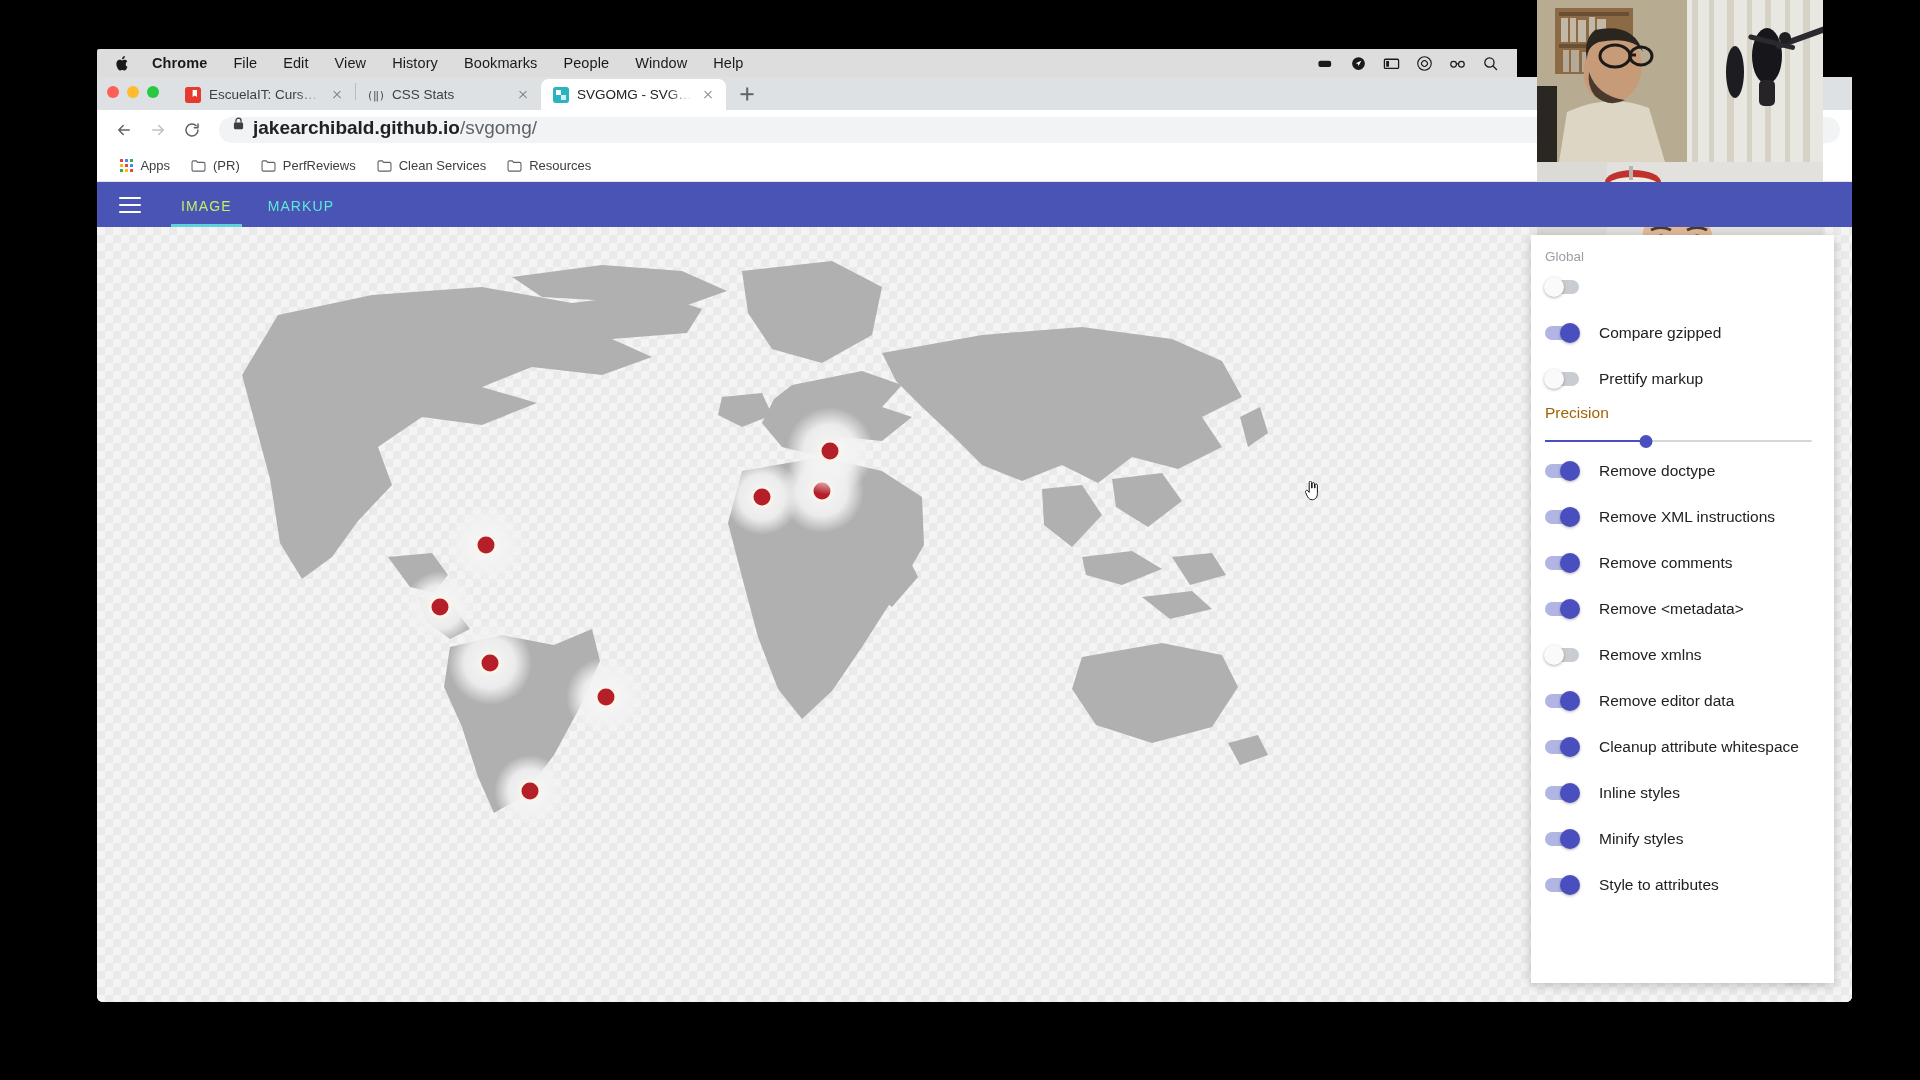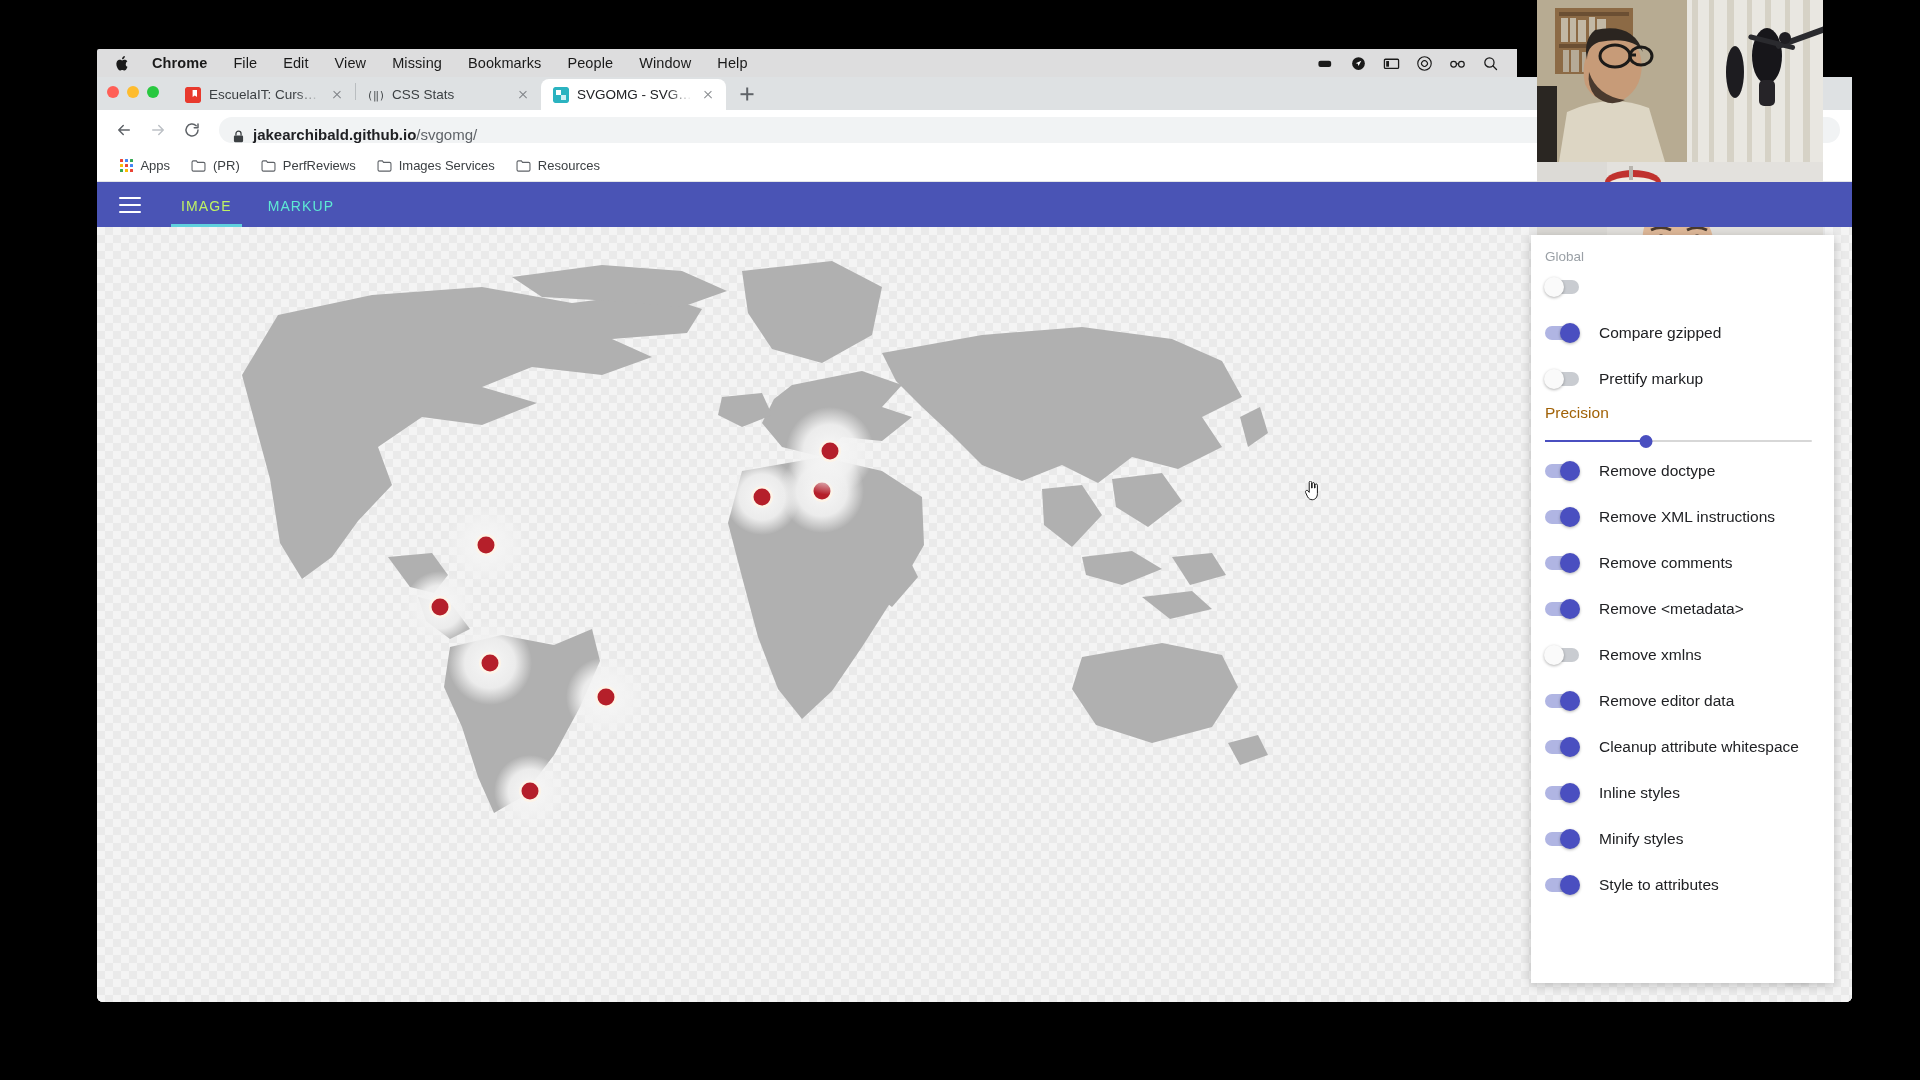--- a/index.html
+++ b/index.html
@@ -41,22 +41,22 @@
   .tab .tclose:before{transform:rotate(45deg);} .tab .tclose:after{transform:rotate(-45deg);}
   .tab-sep { width:1px; height:17px; background:#b9bdc0; align-self:center; margin-bottom:7px; }
   .newtab { width:28px; height:28px; margin:0 0 2px 7px; position:relative; }
   .newtab:before,.newtab:after{content:"";position:absolute;background:#5f6368;left:50%;top:50%;}
   .newtab:before{width:13px;height:1.6px;transform:translate(-50%,-50%);}
   .newtab:after{width:1.6px;height:13px;transform:translate(-50%,-50%);}
 
   
   .toolbar { height:40px; background:#fff; display:flex; align-items:center; padding:0 12px; gap:4px; }
   .nav-btn { width:30px; height:30px; display:flex; align-items:center; justify-content:center; }
-  .omnibox { flex:1 1 auto; height:26px; background:#f1f3f4; border-radius:13px; display:flex; align-items:flex-end;
-             padding:0 14px; gap:9px; margin-left:8px; font-size:15px; }
+  .omnibox { flex:1 1 auto; height:26px; background:#f1f3f4; border-radius:13px; display:flex; align-items:flex-start;
+             padding:0 14px; gap:9px; margin-left:8px; font-size:19px; }
   .omnibox .lock { width:11px; height:13px; flex:0 0 11px; }
   .urltext { color:#5f6368; white-space:nowrap; }
   .urltext b { color:#202124; font-weight:bold; }
 
   
   .bookmarks { height:32px; background:#fff; display:flex; align-items:center; padding:0 14px; gap:3px;
                border-bottom:1px solid #e3e5e7; }
   .bm { display:flex; align-items:center; gap:7px; padding:3px 9px; font-size:13px; color:#3c4043; border-radius:4px; white-space:nowrap; }
   .apps-grid { display:grid; grid-template-columns:repeat(3,3px); grid-template-rows:repeat(3,3px); gap:2.2px; }
   .apps-grid i { display:block; width:3px; height:3px; border-radius:.5px; }
@@ -123,21 +123,21 @@
   <div class="menubar">
     <div class="apple-logo">
       <svg viewBox="0 0 24 28" width="15" height="17">
           <path fill="#1a1a1a" d="M17.5 14.7c0-3 2.4-4.4 2.5-4.5-1.4-2-3.5-2.3-4.2-2.3-1.8-.2-3.5 1-4.4 1-.9 0-2.3-1-3.8-1-2 0-3.8 1.1-4.8 2.9-2 3.5-.5 8.8 1.5 11.7 1 1.4 2.1 3 3.6 2.9 1.4-.1 2-.9 3.7-.9s2.2.9 3.7.9c1.5 0 2.5-1.4 3.4-2.9.7-1 1.2-2.1 1.5-3.2-3.6-1.4-2.7-4.6-2.7-4.6zM14.7 5.3c.8-1 1.3-2.3 1.2-3.7-1.2.1-2.6.8-3.4 1.8-.7.9-1.4 2.2-1.2 3.5 1.3.1 2.6-.7 3.4-1.6z"></path>
         </svg>
     </div>
     <div class="mi bold">Chrome</div>
     <div class="mi">File</div>
     <div class="mi">Edit</div>
     <div class="mi">View</div>
-    <div class="mi">Missing</div>
+    <div class="mi">History</div>
     <div class="mi">Bookmarks</div>
     <div class="mi">People</div>
     <div class="mi">Window</div>
     <div class="mi">Help</div>
 
     <div class="menubar-right">
       <svg class="mb-ico" viewBox="0 0 24 24">
           <rect x="2" y="8" width="18" height="9" rx="3" fill="#1a1a1a"></rect>
         </svg>
       <svg class="mb-ico" viewBox="0 0 24 24">
@@ -256,21 +256,21 @@
       <div class="bm">
         <svg class="folder" viewBox="0 0 16 13">
             <path d="M1 2.5A1.5 1.5 0 012.5 1h3.2l1.3 1.6h6.5A1.5 1.5 0 0115 4.1v6.4A1.5 1.5 0 0113.5 12h-11A1.5 1.5 0 011 10.5z" fill="none" stroke="#5f6368" stroke-width="1.2"></path>
           </svg>
         <span>PerfReviews</span>
       </div>
       <div class="bm">
         <svg class="folder" viewBox="0 0 16 13">
             <path d="M1 2.5A1.5 1.5 0 012.5 1h3.2l1.3 1.6h6.5A1.5 1.5 0 0115 4.1v6.4A1.5 1.5 0 0113.5 12h-11A1.5 1.5 0 011 10.5z" fill="none" stroke="#5f6368" stroke-width="1.2"></path>
           </svg>
-        <span>Images Services</span>
+        <span>Clean Services</span>
       </div>
       <div class="bm">
         <svg class="folder" viewBox="0 0 16 13">
             <path d="M1 2.5A1.5 1.5 0 012.5 1h3.2l1.3 1.6h6.5A1.5 1.5 0 0115 4.1v6.4A1.5 1.5 0 0113.5 12h-11A1.5 1.5 0 011 10.5z" fill="none" stroke="#5f6368" stroke-width="1.2"></path>
           </svg>
         <span>Resources</span>
       </div>
     </div>
 
     <div class="app">

